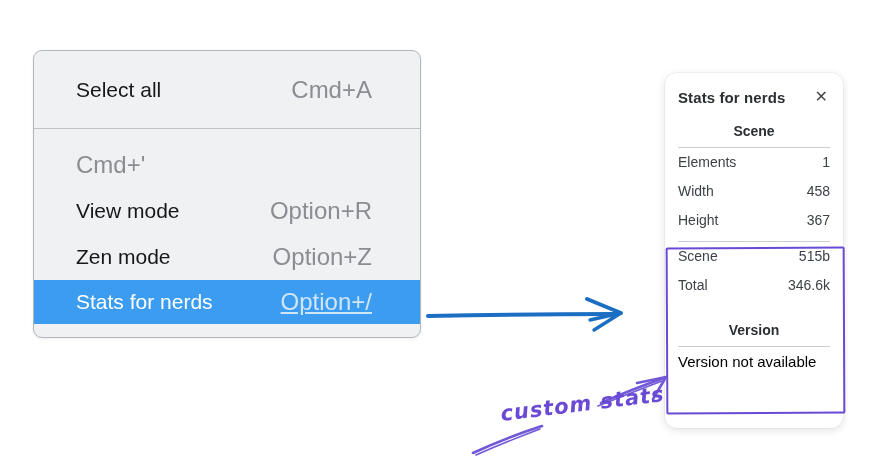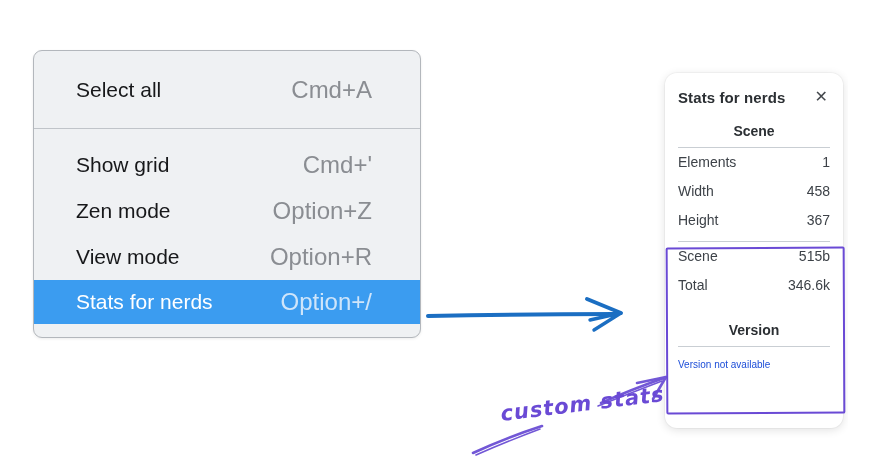--- a/index.html
+++ b/index.html
@@ -23,21 +23,21 @@
     height:46px; display:flex; align-items:center; justify-content:space-between;
     padding:0 48px 0 42px;
     font-size:21px; color:#17181a; cursor:default;
   }
   .menu-row .shortcut { color:#8a8d92; font-size:24px; }
   .menu-row.first { height:54px; }
   .menu-divider { height:1px; background:#c0c4c9; margin:11px 0 13px 0; }
   .menu-row.highlighted {
     height:44px; color:#ffffff;
   }
-  .menu-row.highlighted .shortcut { color:#cfe5fa; }
+  .menu-row.highlighted .shortcut { color:#cfe5fa;text-decoration:underline; }
 
   
   .stats-panel {
     position:absolute; left:665px; top:73px; width:178px; height:355px;
     background:#ffffff; border-radius:12px;
     box-shadow:0 2px 10px rgba(0,0,0,0.12), 0 0 0 1px rgba(0,0,0,0.03);
     padding:14px 13px 10px 13px;
     color:#3d4248;
   }
   .panel-header { display:flex; align-items:center; justify-content:space-between; }
@@ -48,21 +48,21 @@
   }
   .section-heading {
     text-align:center; font-weight:bold; font-size:14px; color:#2b2f33;
     margin-top:16px; margin-bottom:8px;
   }
   .section-divider { height:1px; background:#c9ced3; margin:0 0 6px 0; }
   .stat-row {
     display:flex; justify-content:space-between; align-items:flex-start;
     height:29px; font-size:14px; color:#3d4248;
   }
-  .version-note { font-size:10px; color:#1d4ed8; margin-top:12px; white-space:nowrap; }
+  .version-note { font-size:15px; color:#000000; margin-top:6px; white-space:nowrap; }
 
   
   .overlay { position:absolute; left:0; top:0; width:873px; height:461px; pointer-events:none; }
   .purple-rect {
     position:absolute; left:666px; top:247px; width:179px; height:167px;
     border:2.5px solid #6a4ad5; border-radius:2px;
     transform:rotate(-0.25deg);
   }
   .custom-stats-label {
     position:absolute; left:500px; top:392px;
@@ -77,30 +77,29 @@
 
 <div id="canvas">
 
   <div class="context-menu">
     <div class="menu-row first">
       <span>Select all</span>
       <span class="shortcut">Cmd+A</span>
     </div>
     <div class="menu-divider"></div>
     <div class="menu-row">
-      <span>Show grid</span>
       <span class="shortcut">Cmd+'</span>
+    </div>
+    <div class="menu-row">
+      <span>View mode</span>
+      <span class="shortcut">Option+R</span>
     </div>
     <div class="menu-row">
       <span>Zen mode</span>
       <span class="shortcut">Option+Z</span>
-    </div>
-    <div class="menu-row">
-      <span>View mode</span>
-      <span class="shortcut">Option+R</span>
     </div>
     <div class="menu-row highlighted" id="highlight-row" style="background: rgb(59, 156, 240);">
       <span>Stats for nerds</span>
       <span class="shortcut">Option+/</span>
     </div>
   </div>
 
   <div class="stats-panel">
     <div class="panel-header">
       <span class="panel-title">Stats for nerds</span>

